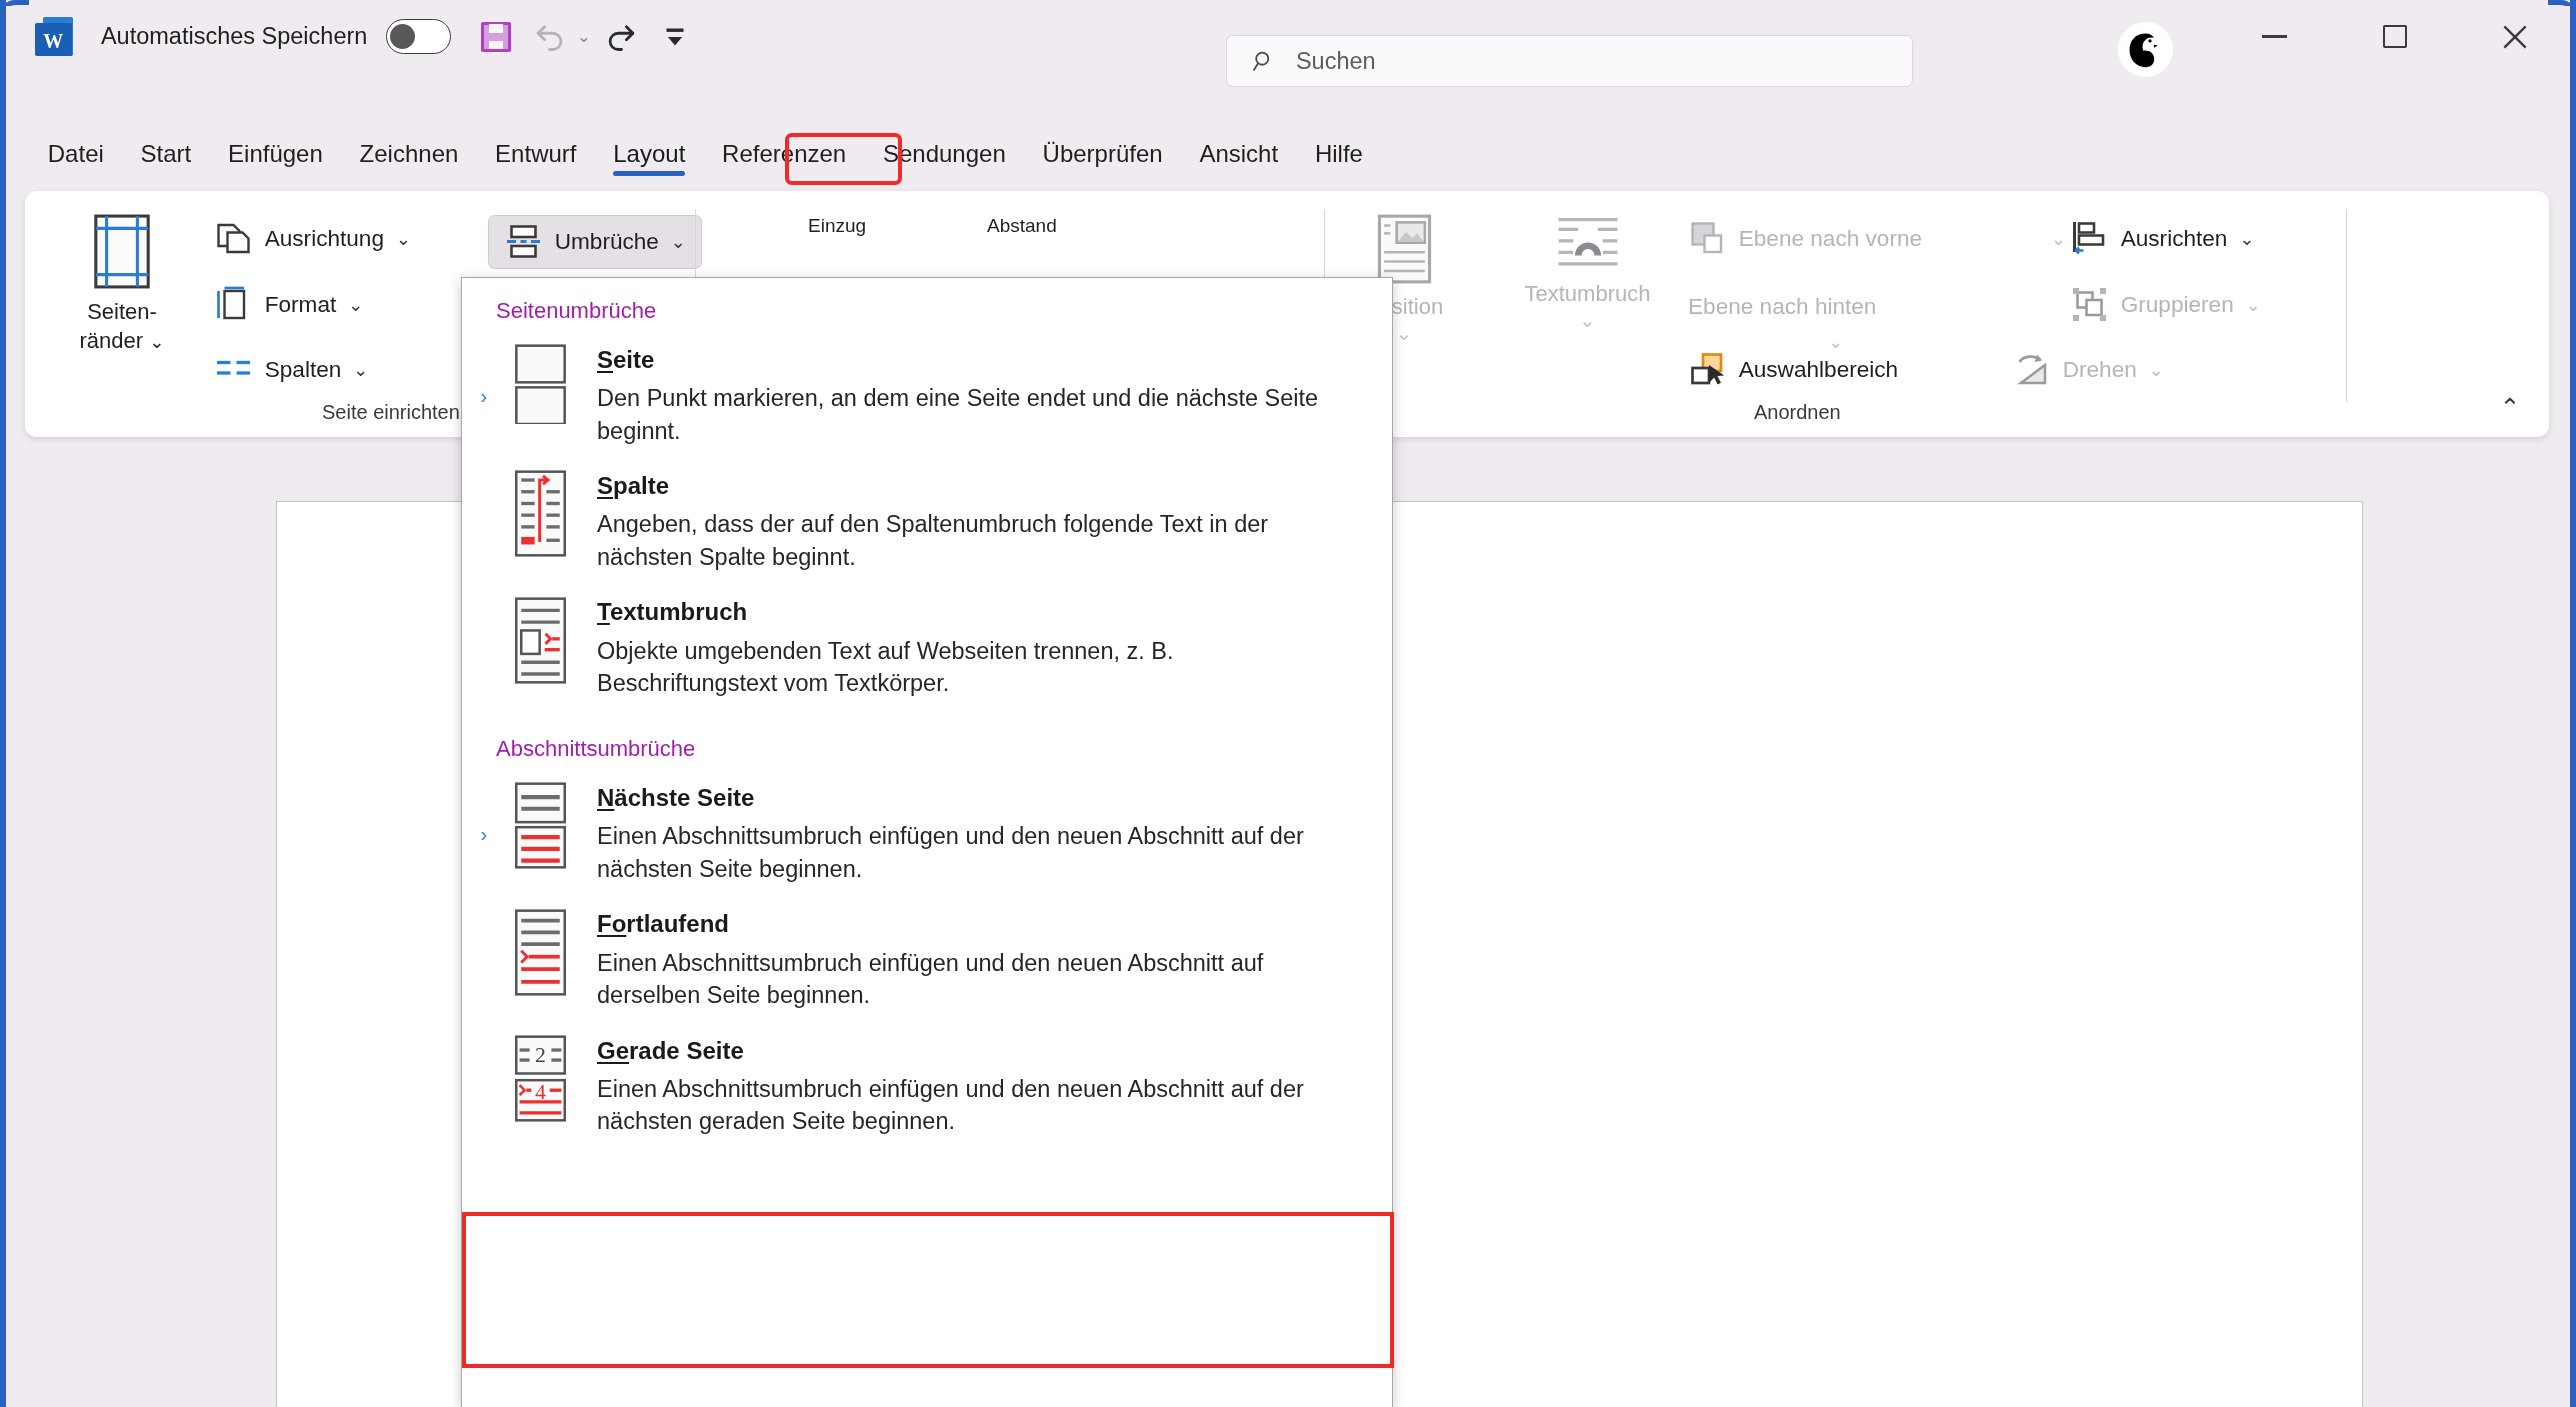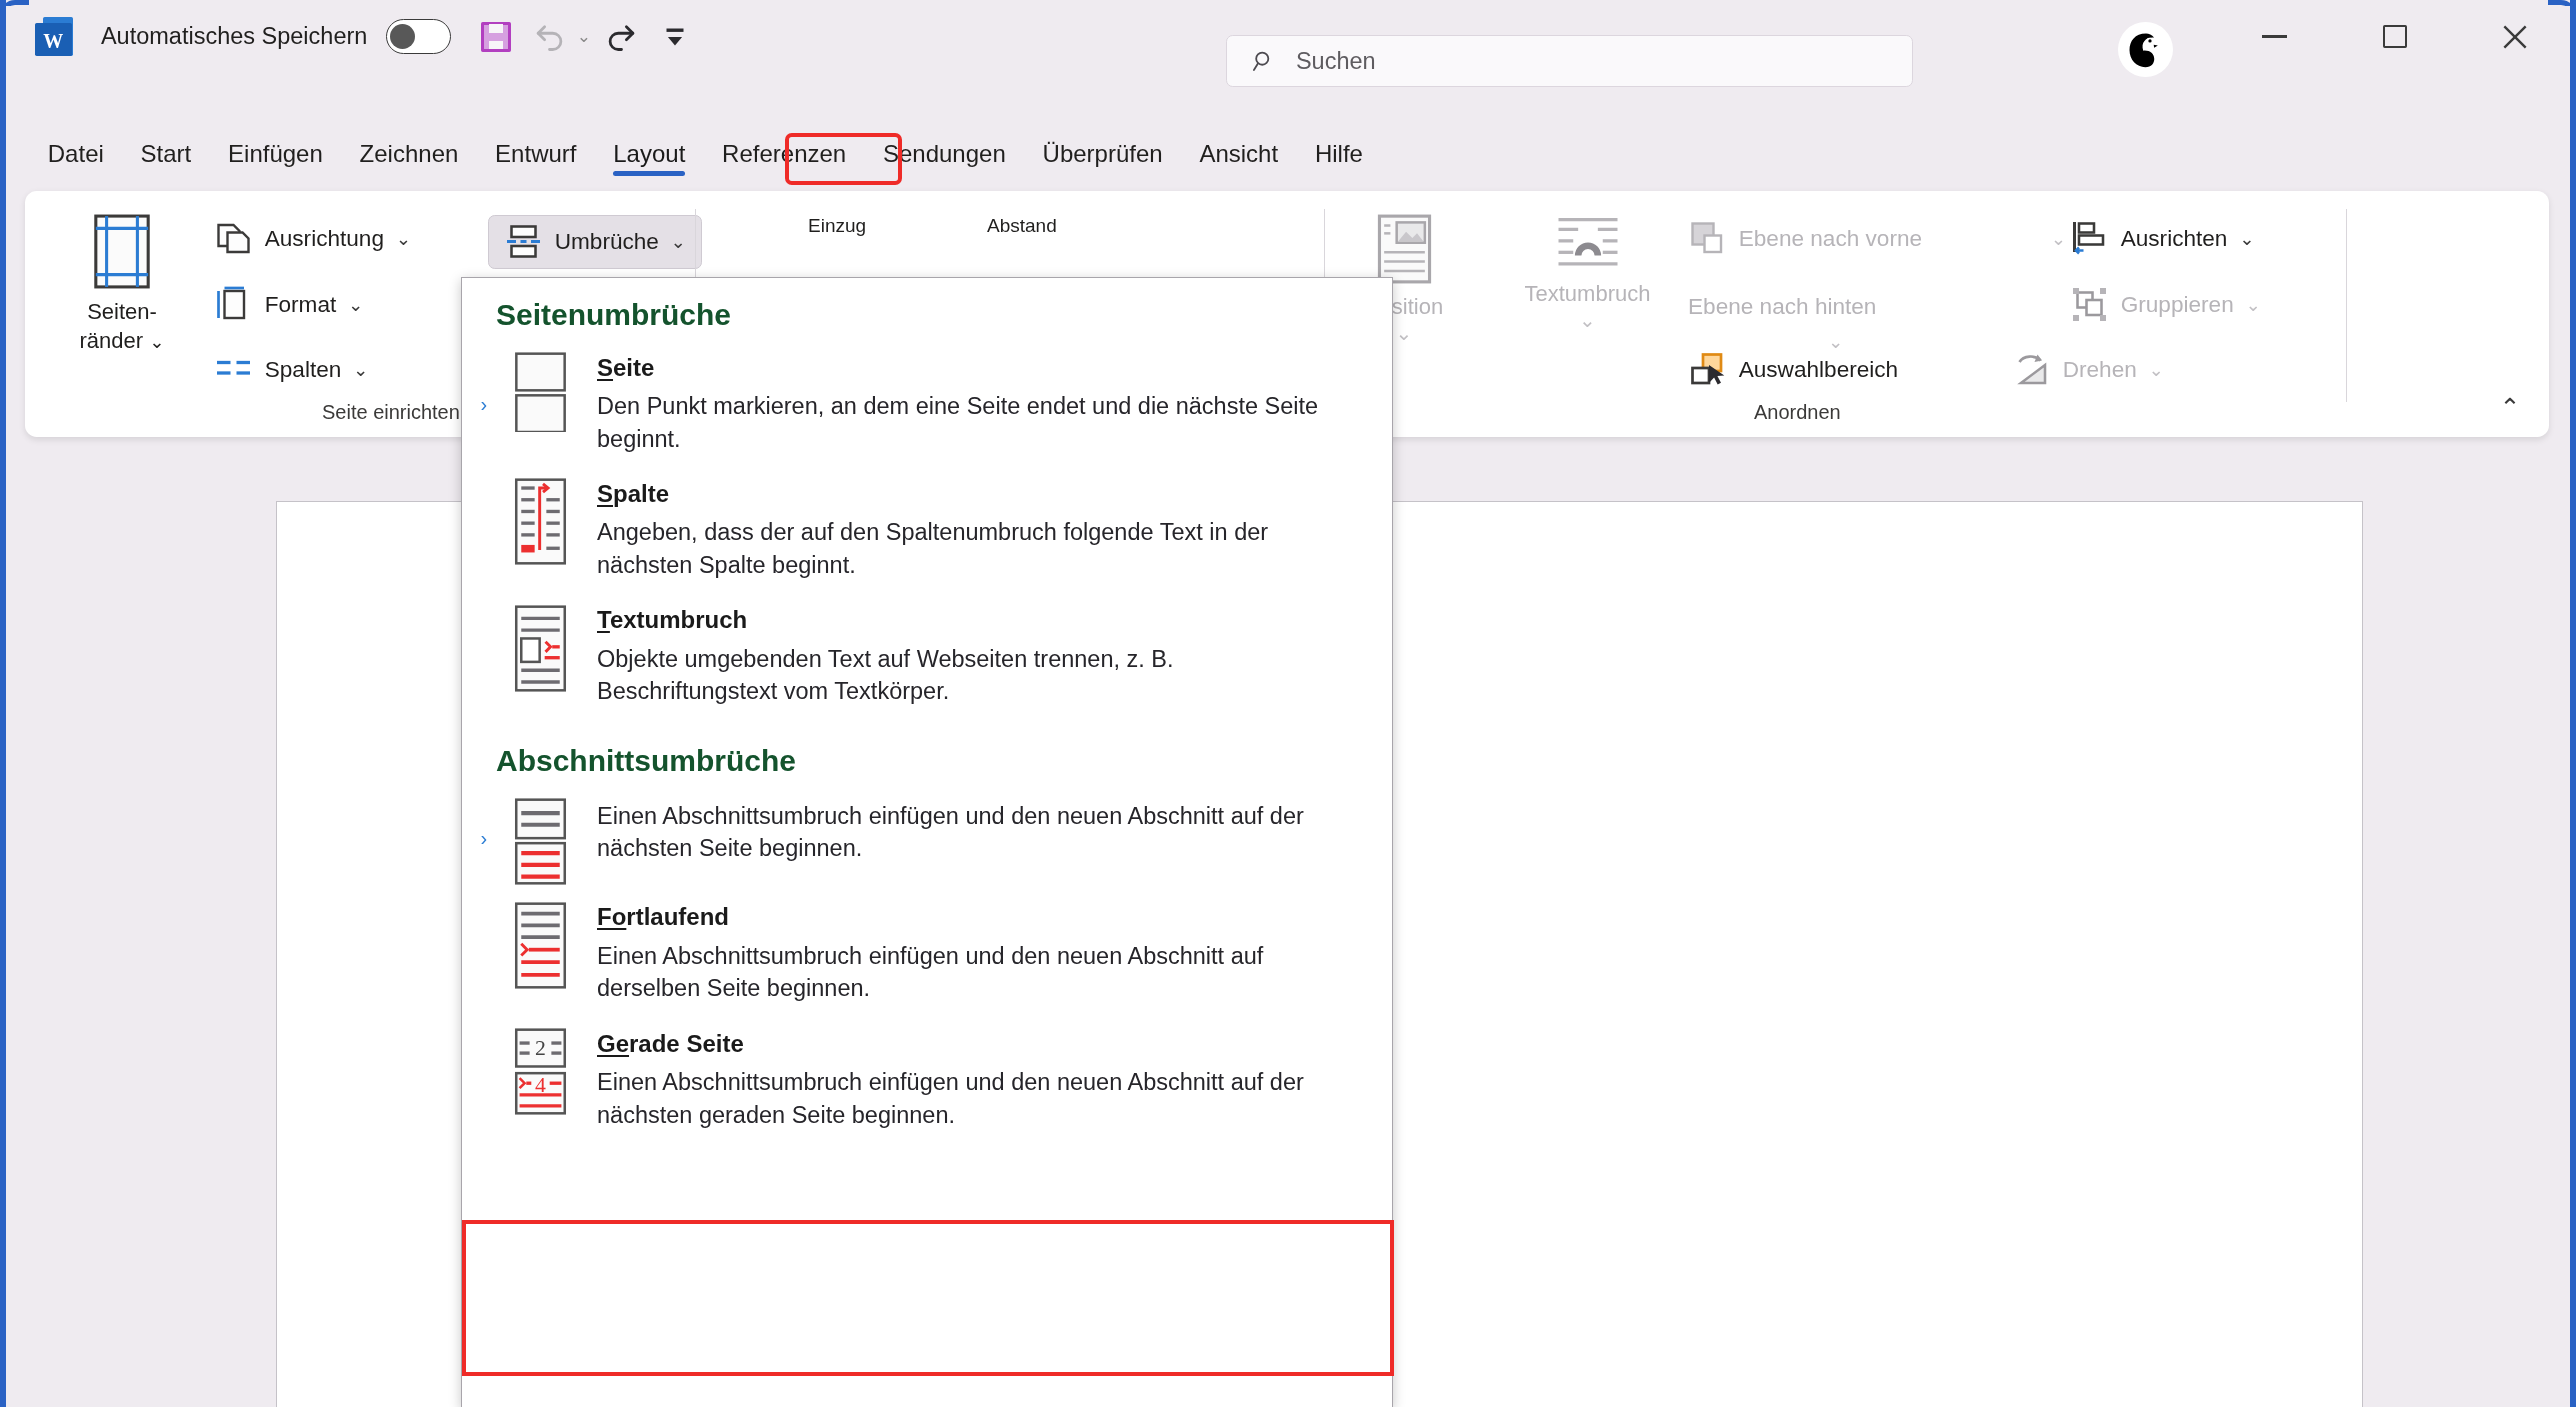--- a/index.html
+++ b/index.html
@@ -205,21 +205,21 @@
   
   .menu {
     position: absolute; left: 461px; top: 277px;
     width: 932px; height: 1131px;
     background: #ffffff;
     border: 0.8px solid #a8a5ab;
     box-shadow: 0 3.4px 11.7px rgba(0,0,0,0.22);
     z-index: 50;
   }
   .menu-head {
-    font-size: 30px; font-weight: bold; color: #14532d;
+    font-size: 22px; font-weight: normal; color: #a21caf;
     padding: 20px 0 8.4px 34px;
   }
   .menu-item {
     display: flex; align-items: flex-start;
     padding: 11.7px 27px 11.7px 44px;
     position: relative;
   }
   .mi-chev {
     position: absolute; left: 18.4px; top: 50%;
     transform: translateY(-50%);
@@ -609,20 +609,21 @@
             <rect x="12" y="2" width="58" height="46" fill="#fafafa" stroke="#555" stroke-width="3"></rect>
             <line x1="18" y1="18" x2="64" y2="18" stroke="#6d6b70" stroke-width="5"></line>
             <line x1="18" y1="32" x2="64" y2="32" stroke="#6d6b70" stroke-width="5"></line>
             <rect x="12" y="54" width="58" height="48" fill="#fafafa" stroke="#555" stroke-width="3"></rect>
             <line x1="18" y1="66" x2="64" y2="66" stroke="#ec2f2f" stroke-width="5"></line>
             <line x1="18" y1="80" x2="64" y2="80" stroke="#ec2f2f" stroke-width="5"></line>
             <line x1="18" y1="94" x2="64" y2="94" stroke="#ec2f2f" stroke-width="5"></line>
           </svg>
         </div>
         <div class="mi-text">
+          <div class="mi-title"><u>N</u><span>ächste Seite</span></div>
           <div class="mi-desc">Einen Abschnittsumbruch einfügen und den neuen Abschnitt auf der nächsten Seite beginnen.</div>
         </div>
       </div>
 
       <div class="menu-section-box"></div>
 
       <div class="menu-item">
         <div class="mi-icon">
           <svg width="69" height="87" viewBox="0 0 82 104">
             <rect x="12" y="2" width="58" height="100" fill="#fafafa" stroke="#555" stroke-width="3"></rect>

